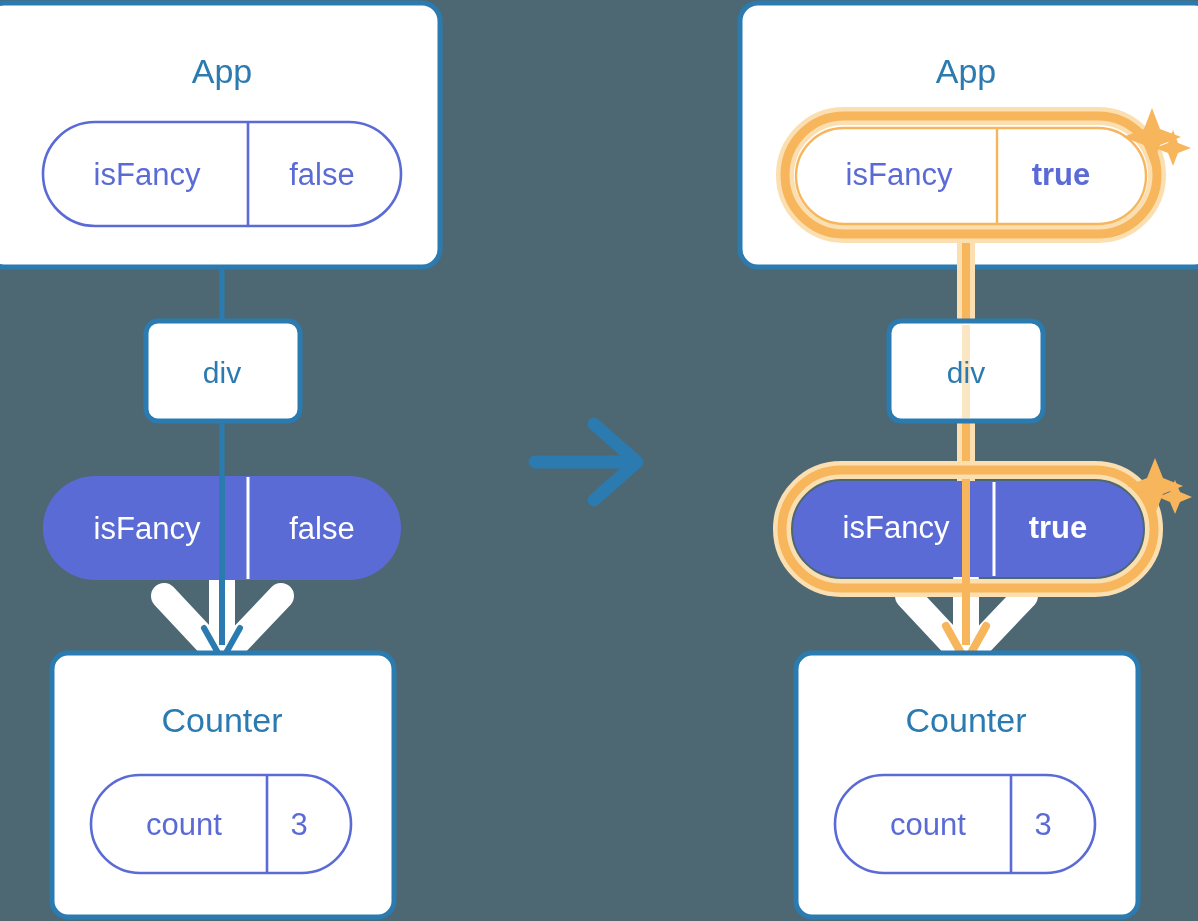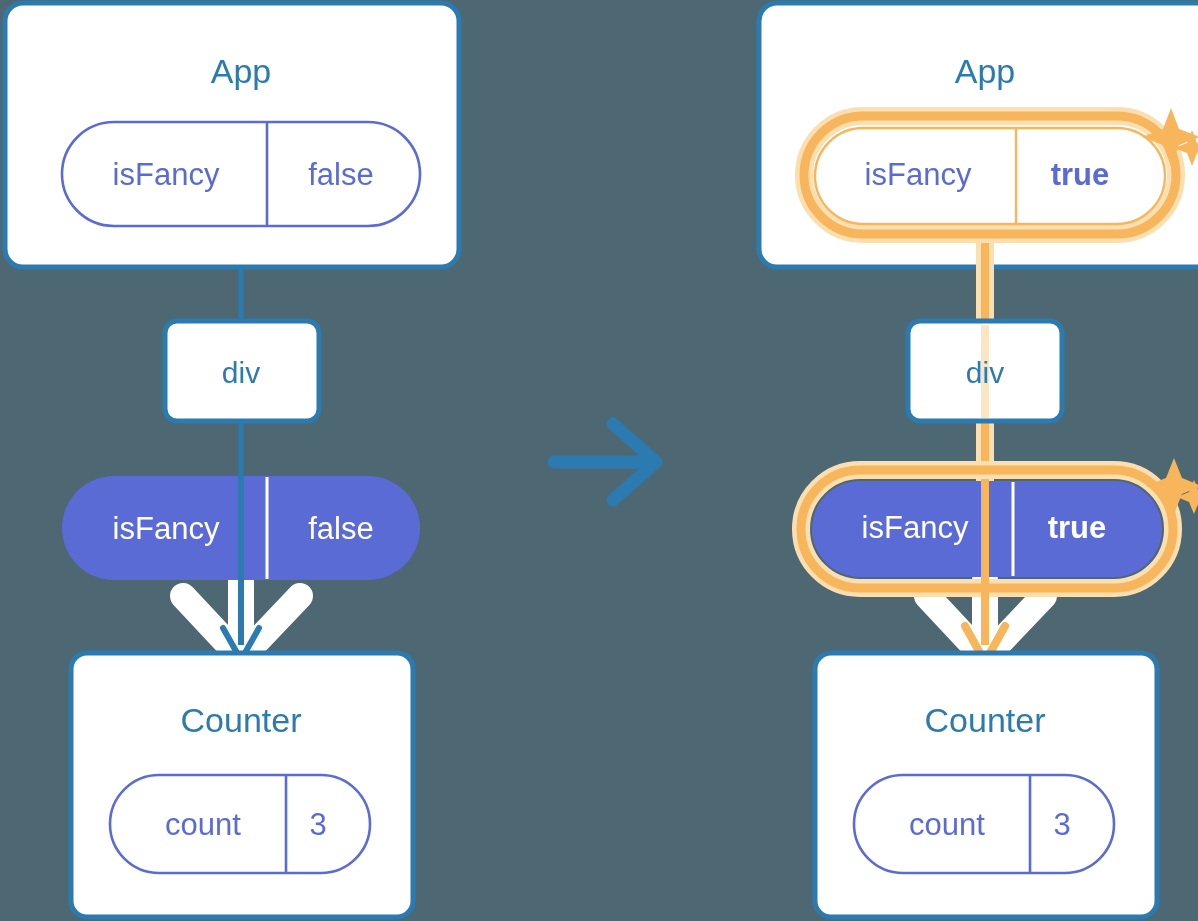--- a/index.html
+++ b/index.html
@@ -13,21 +13,20 @@
     height: 921px;
     overflow: hidden;
     font-family: "Liberation Sans", "DejaVu Sans", sans-serif;
     position: relative;
   }
   .stage {
     position: absolute;
     left: 0; top: 0;
     width: 1126px;
     height: 921px;
-    margin-left: 19px;
   }
   svg.layer {
     position: absolute;
     left: 0; top: 0;
     width: 1198px;
     height: 921px;
     overflow: visible;
   }
   .tree-label {
     fill: #2b7ab0;

